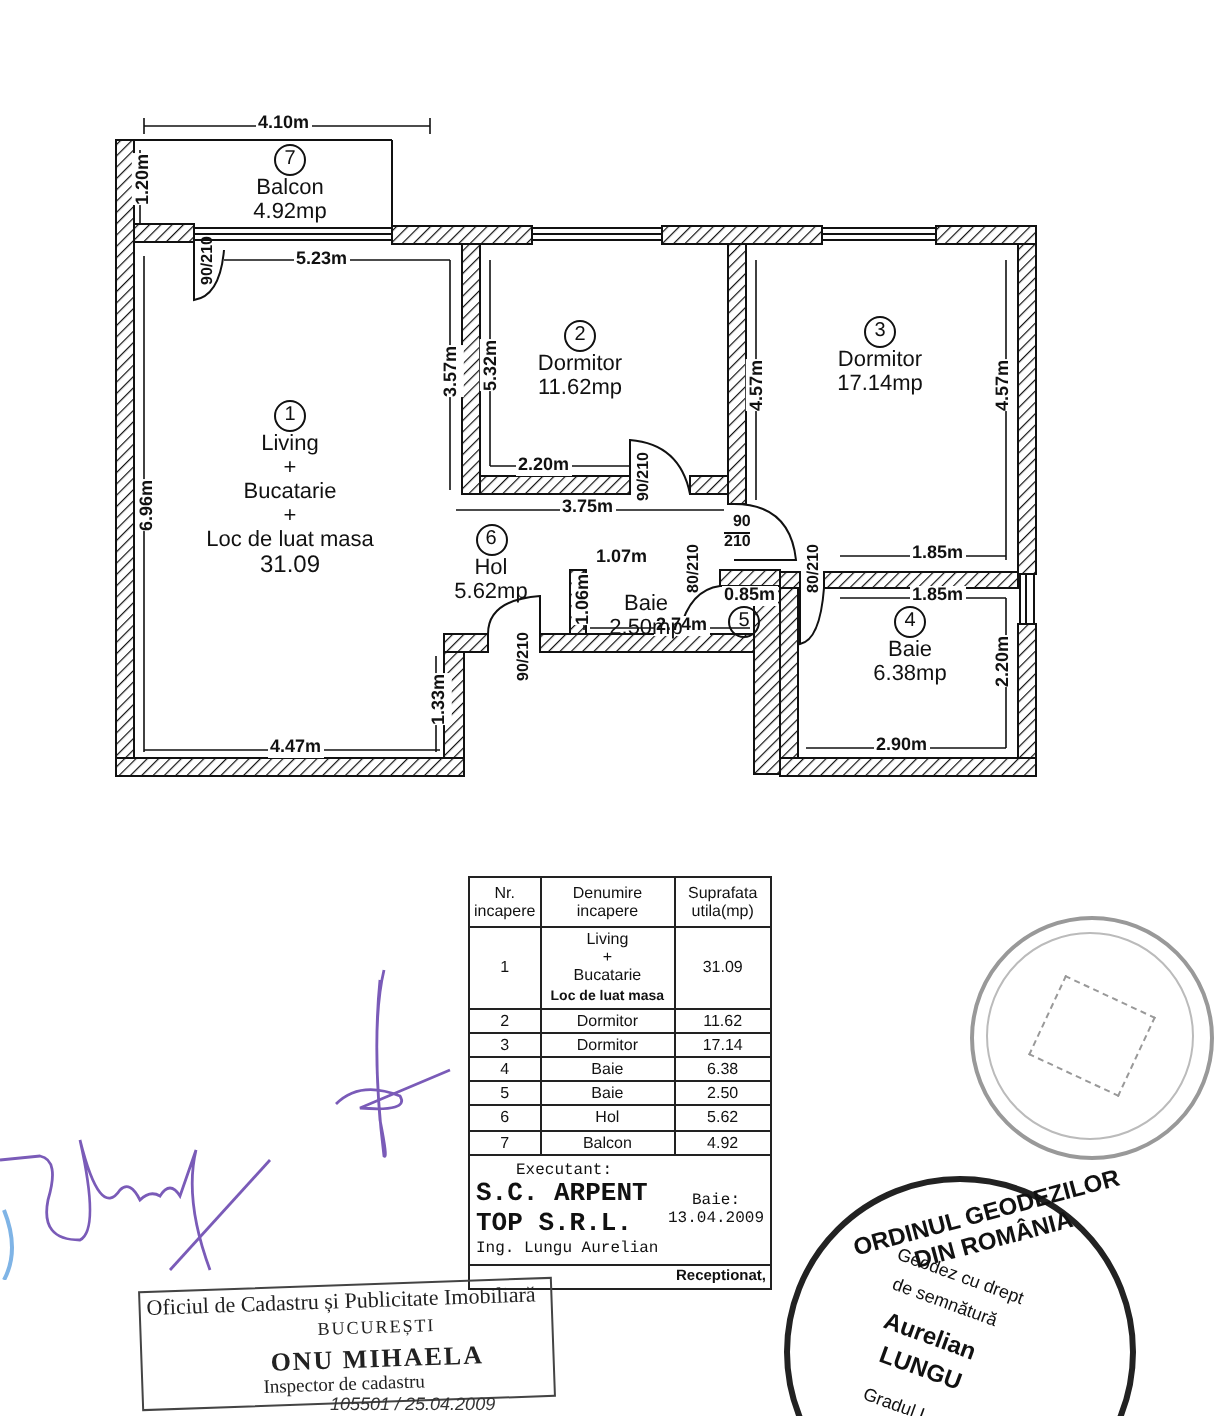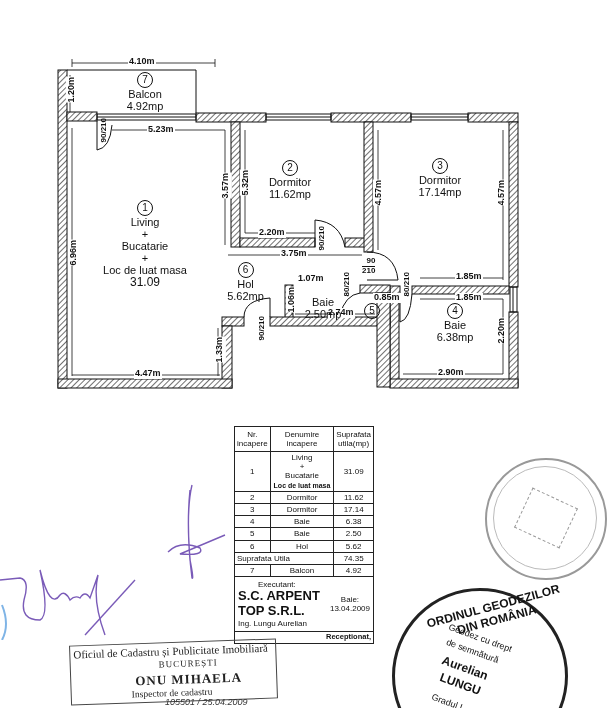--- a/index.html
+++ b/index.html
@@ -8,21 +8,21 @@
   .lbl { position:absolute; font-family:"Liberation Sans", sans-serif; color:#111; white-space:nowrap; line-height:1.1; }
   .room { text-align:center; font-size:11px; }
   .room .num { display:inline-block; width:14px; height:14px; border:1px solid #111; border-radius:50%; font-size:10px; line-height:14px; text-align:center; }
   .dim { font-size:9px; font-weight:bold; background:#fff; padding:0 1px; }
   .vdim { writing-mode:vertical-rl; transform:rotate(180deg); }
   .door { font-size:8px; font-weight:bold; text-align:right; line-height:1; }
   .door .top { border-bottom:1px solid #111; padding-bottom:1px; display:block; }
   .vdoor { writing-mode:vertical-rl; transform:rotate(180deg); }
 
   
-  #tbl { position:absolute; left:234px; top:426px; width:140px; border-collapse:collapse; font-size:8px; }
+  #tbl { position:absolute; left:234px; top:438px; width:152px; border-collapse:collapse; font-size:8px; }
   #tbl td { border:1px solid #222; text-align:center; padding:1px 2px; line-height:1.15; }
   #tbl .hdr td { font-size:8px; height:22px; vertical-align:middle; }
   #tbl td.left { text-align:left; }
   #tbl .exec { font-size:8px; text-align:left; padding:3px 3px; }
   #tbl .exec b { font-size:13px; }
   #tbl .rec { text-align:right; font-weight:bold; font-size:7.5px; }
 
   
   .stamp-box { position:absolute; left:70px; top:642px; width:205px; height:58px; border:1px solid #444; transform:rotate(-2deg); font-family:"Liberation Serif", serif; color:#222; }
   .stamp-box .l1 { position:absolute; left:3px; top:2px; font-size:11px; }
@@ -139,21 +139,21 @@
 <span class="lbl dim vdim" style="left:214px;top:337px;">1.33m</span>
 <span class="lbl dim vdim" style="left:220px;top:173px;">3.57m</span>
 <span class="lbl dim vdim" style="left:240px;top:170px;">5.32m</span>
 <span class="lbl dim" style="left:258px;top:228px;">2.20m</span>
 <span class="lbl dim" style="left:280px;top:249px;">3.75m</span>
 <span class="lbl dim vdim" style="left:373px;top:180px;">4.57m</span>
 <span class="lbl dim vdim" style="left:496px;top:180px;">4.57m</span>
 <span class="lbl dim" style="left:297px;top:274px;">1.07m</span>
 <span class="lbl dim vdim" style="left:286px;top:287px;">1.06m</span>
 <span class="lbl dim" style="left:327px;top:308px;">2.74m</span>
-<span class="lbl dim" style="left:361px;top:293px;margin-left:12px;">0.85m</span>
+<span class="lbl dim" style="left:361px;top:293px;">0.85m</span>
 <span class="lbl dim" style="left:455px;top:272px;">1.85m</span>
 <span class="lbl dim" style="left:455px;top:293px;">1.85m</span>
 <span class="lbl dim vdim" style="left:496px;top:318px;">2.20m</span>
 <span class="lbl dim" style="left:437px;top:368px;">2.90m</span>
 
 <div class="lbl door vdoor" style="left:100px;top:118px;">
   <span>90</span>/<span>210</span>
 </div>
 <div class="lbl door vdoor" style="left:318px;top:226px;">
   <span>90</span>/<span>210</span>
@@ -259,31 +259,27 @@
         <td>5</td>
         <td>Baie</td>
         <td>2.50</td>
       </tr>
   <tr>
         <td>6</td>
         <td>Hol</td>
         <td>5.62</td>
       </tr>
   <tr>
-    <td colspan="2" class="left">Suprafata Utila</td>
-    <td>74.35</td>
-  </tr>
-  <tr>
     <td>7</td>
     <td>Balcon</td>
     <td>4.92</td>
   </tr>
   <tr>
     <td colspan="3" class="exec">
-      <div style="display:flex;justify-content:center;align-items:center;">
+      <div style="display:flex;justify-content:center;align-items:center;font-family:Liberation Mono, monospace;">
         <div>
           <div style="padding-left:20px">Executant:</div>
           <b>S.C. ARPENT TOP S.R.L.</b>
           <div>Ing. Lungu Aurelian</div>
         </div>
         <div style="text-align:center">
           <div>Baie:</div>
           <div>13.04.2009</div>
         </div>
       </div>

